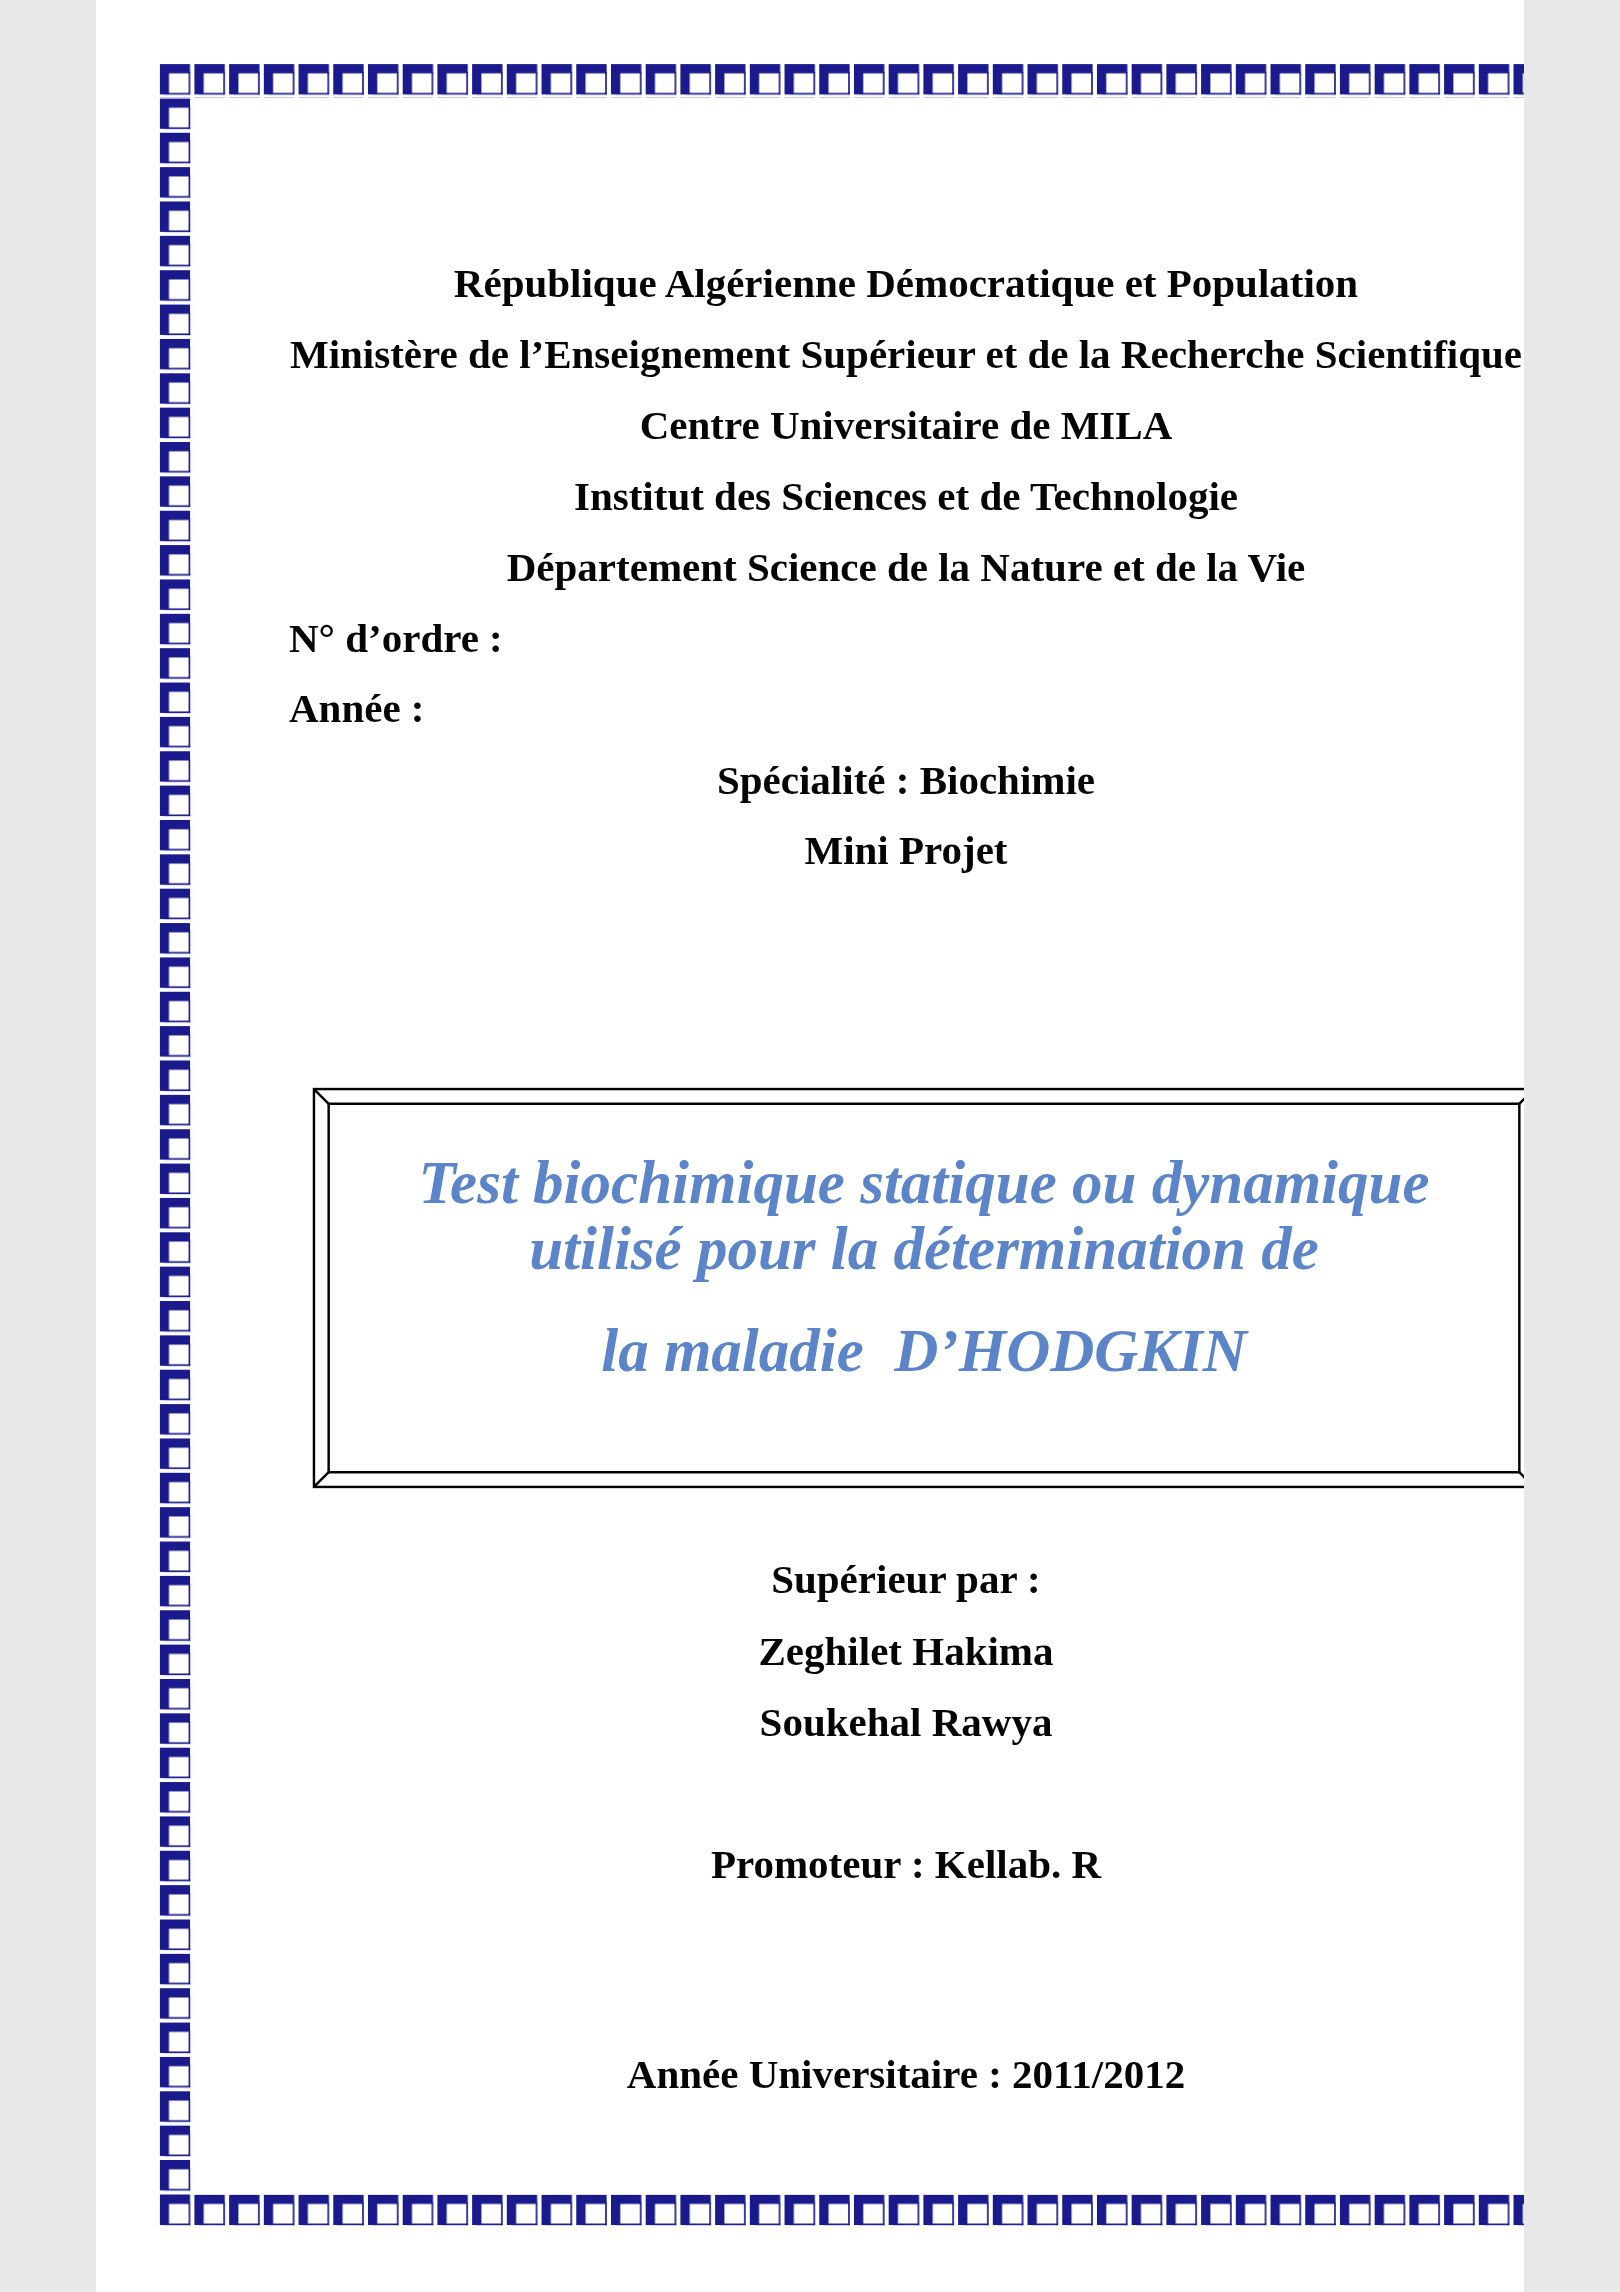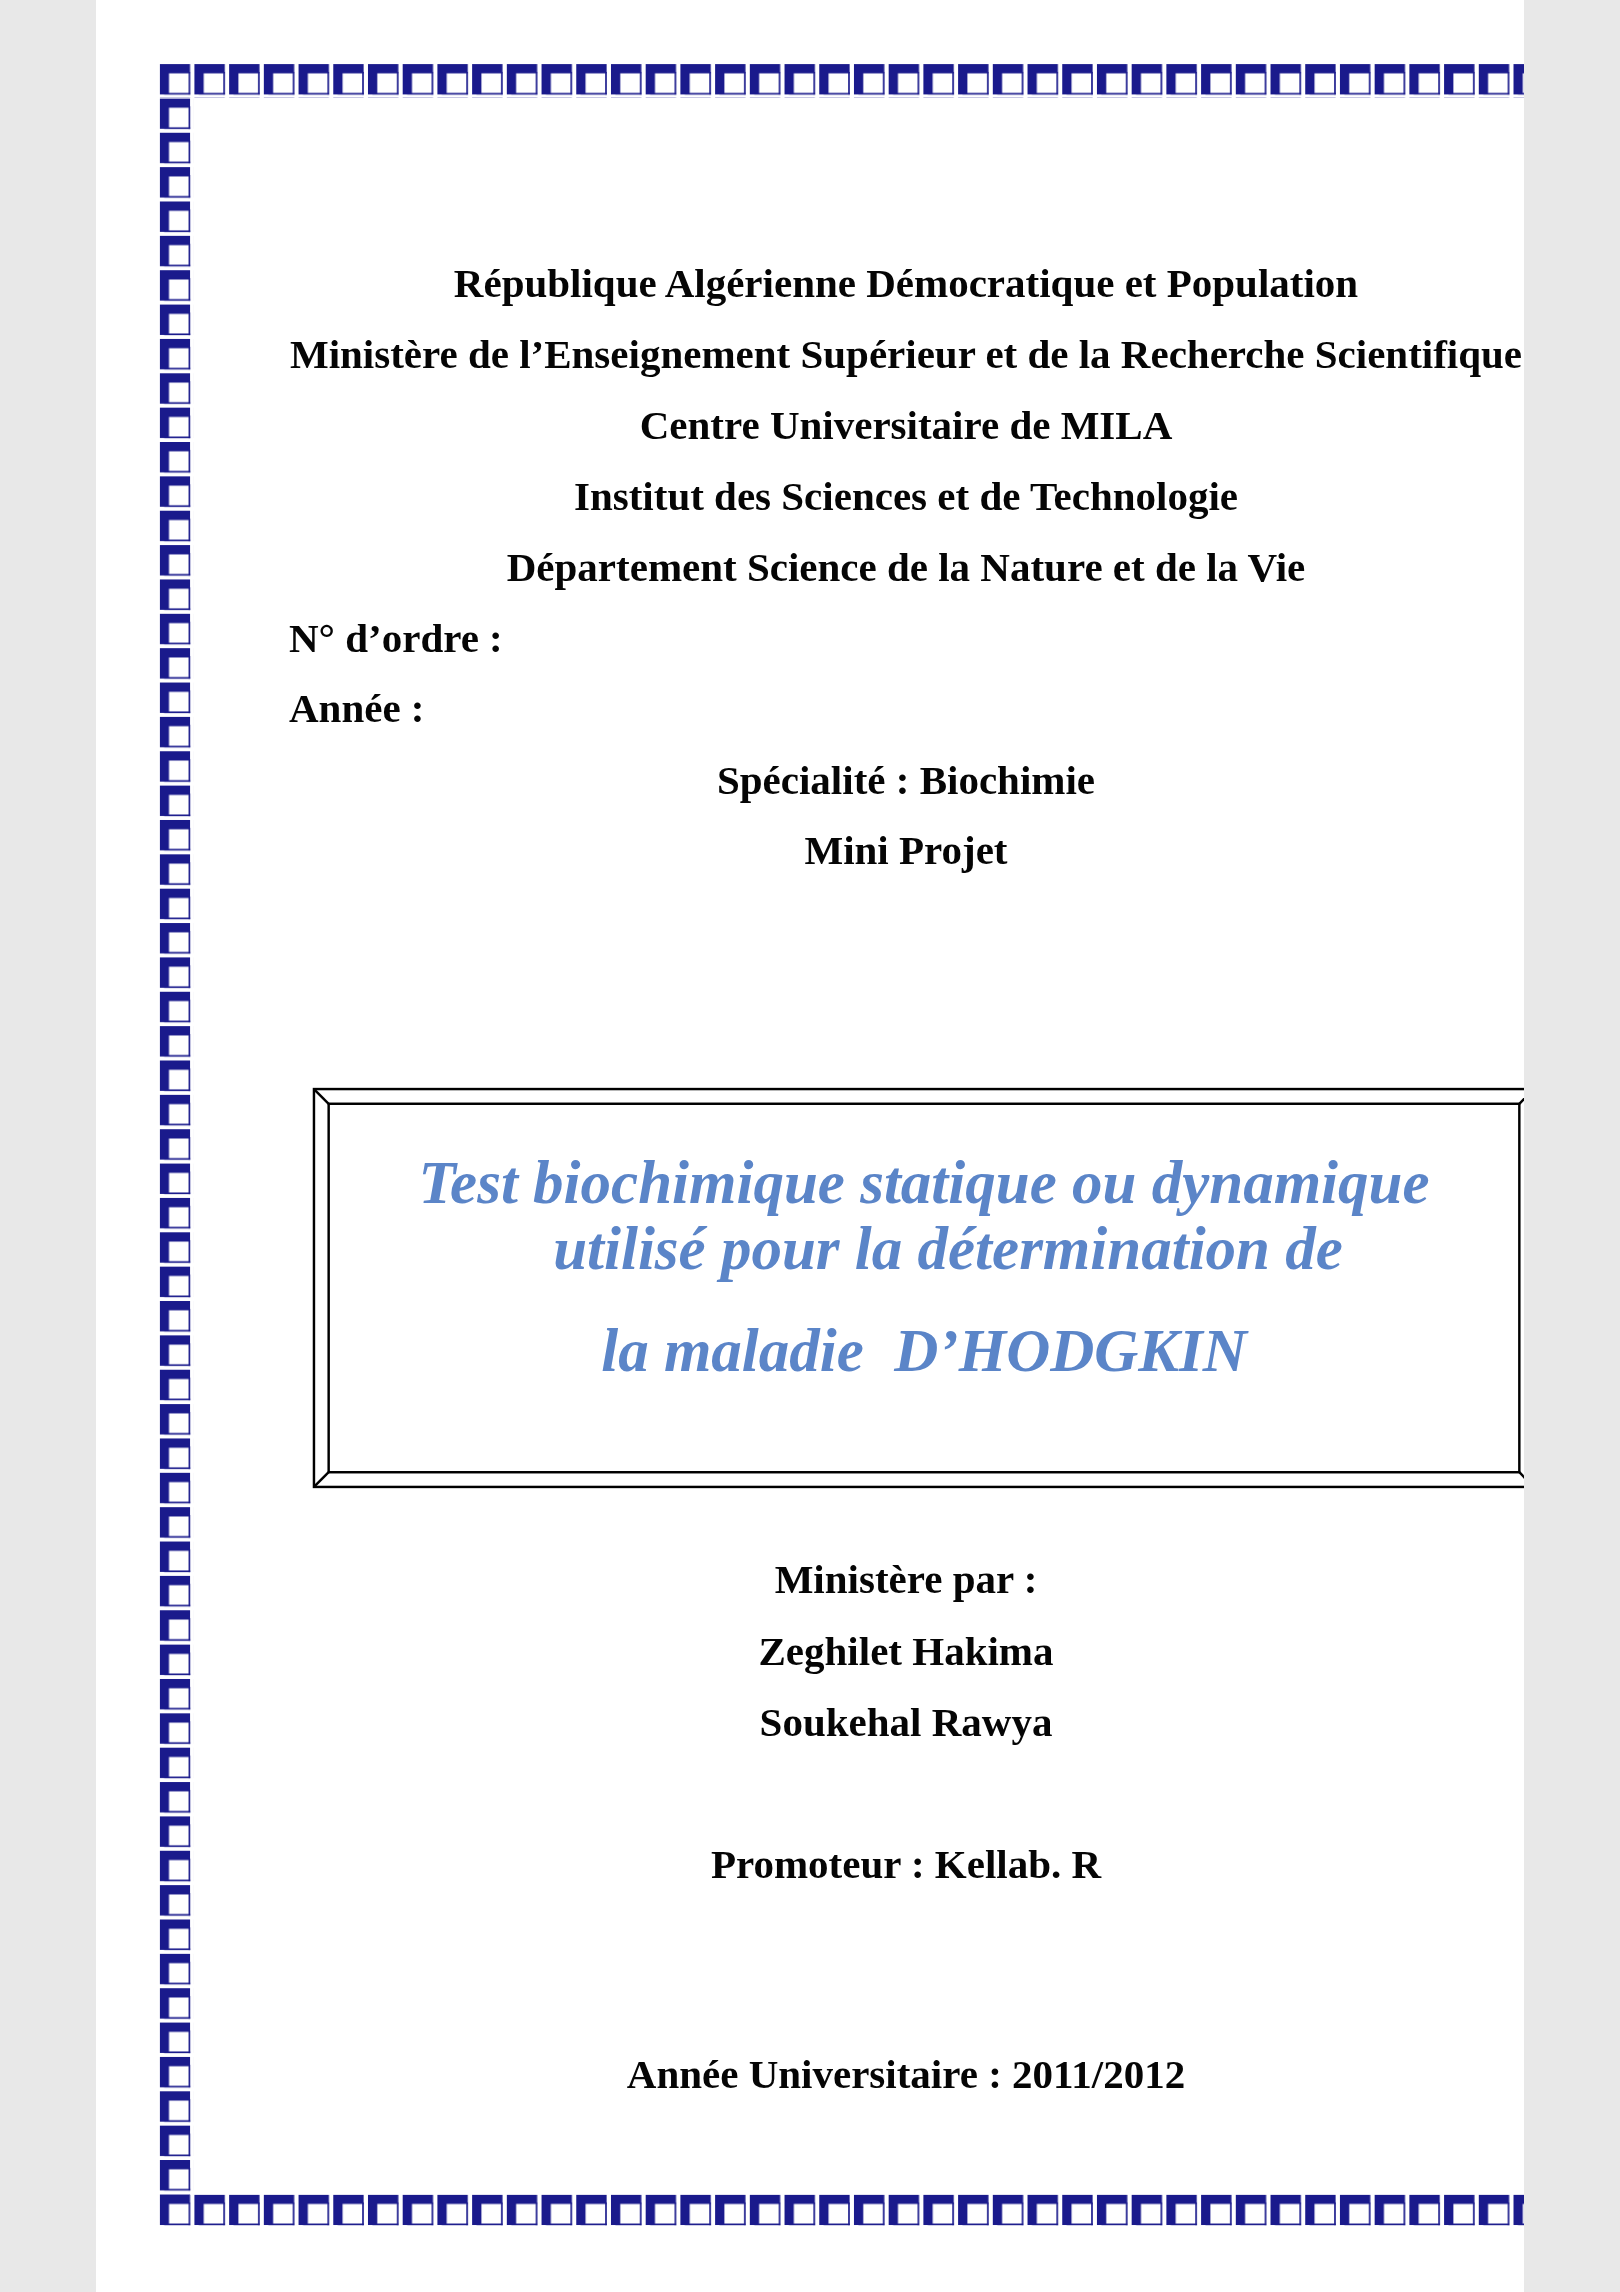--- a/index.html
+++ b/index.html
@@ -19,21 +19,21 @@
     white-space:pre-wrap;
   }
   .tl.left-align{left:193px;width:auto;text-align:center;}
   .theme-box{position:absolute;left:216px;top:1087px;width:1224px;height:402px;}
   .frame-svg{position:absolute;left:0;top:0;width:100%;height:100%;}
   .title-line{
     position:absolute;left:0;width:100%;
     text-align:center;font-weight:bold;font-style:italic;
     font-size:61px;line-height:1;white-space:pre;
   }
-  .t1{top:29px;margin-top:36px;} .t2{top:131px;padding-left:24px;} .t3{top:233px;}
+  .t1{top:29px;margin-top:36px;} .t2{top:131px;} .t3{top:233px;}
 </style>
 </head>
 <body>
 
 <div class="page">
 
   <svg class="border-svg" viewBox="0 0 1653 2339" style="color: rgb(26, 26, 140);">
     <defs>
       <pattern id="patTop" patternUnits="userSpaceOnUse" x="65" y="65" width="35.42" height="34">
         <rect x="0" y="0" width="31" height="9.5" fill="currentColor"></rect>
@@ -91,21 +91,21 @@
           <line x1="1247" y1="408" x2="1232" y2="393"></line>
         </g>
       </svg>
       <div style="color: rgb(91, 133, 200);">
         <div class="title-line t1">Test biochimique statique ou dynamique</div>
         <div class="title-line t2">utilisé pour la détermination de</div>
         <div class="title-line t3">la maladie  D’HODGKIN</div>
       </div>
     </div>
 
-    <div class="tl" style="top:1558px">Ministère par :</div>
+    <div class="tl" style="top:1558px">Supérieur par :</div>
     <div class="tl" style="top:1630px">Zeghilet Hakima</div>
     <div class="tl" style="top:1701px">Soukehal Rawya</div>
 
     <div class="tl" style="top:1843px">Promoteur : Kellab. R</div>
 
     <div class="tl" style="top:2053px">Année Universitaire : 2011/2012</div>
 
   </div>
 </div>
 

